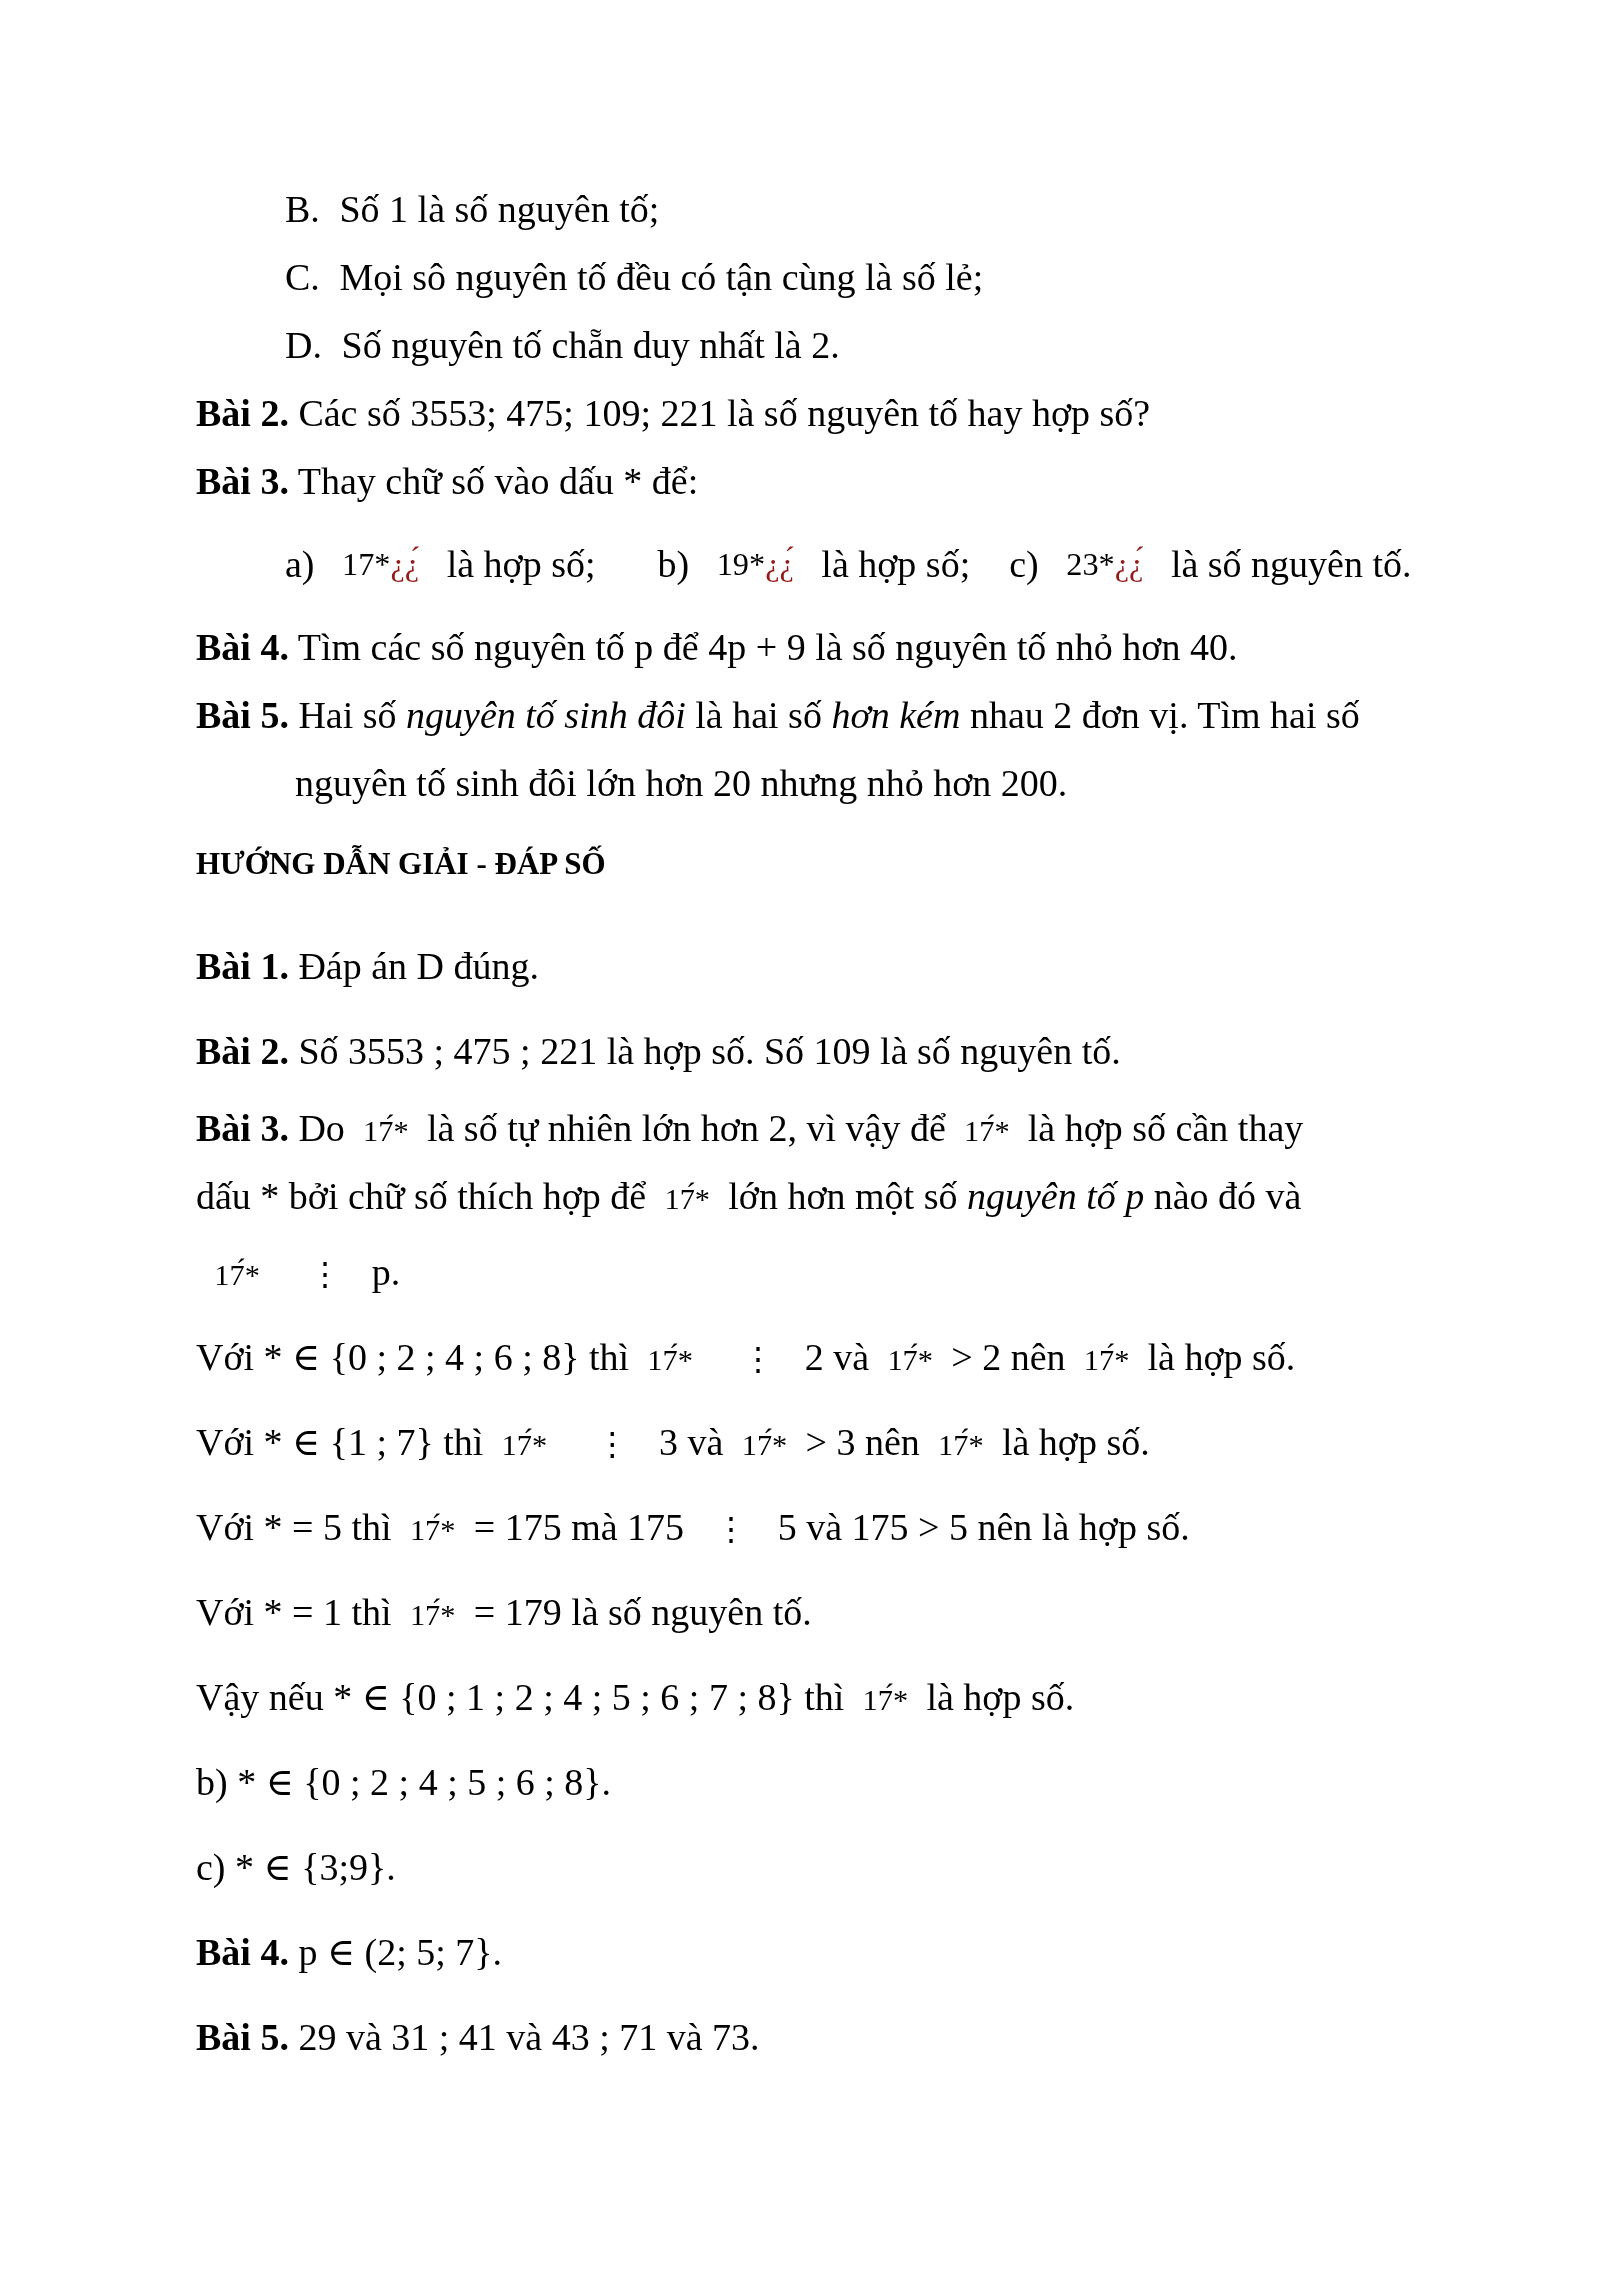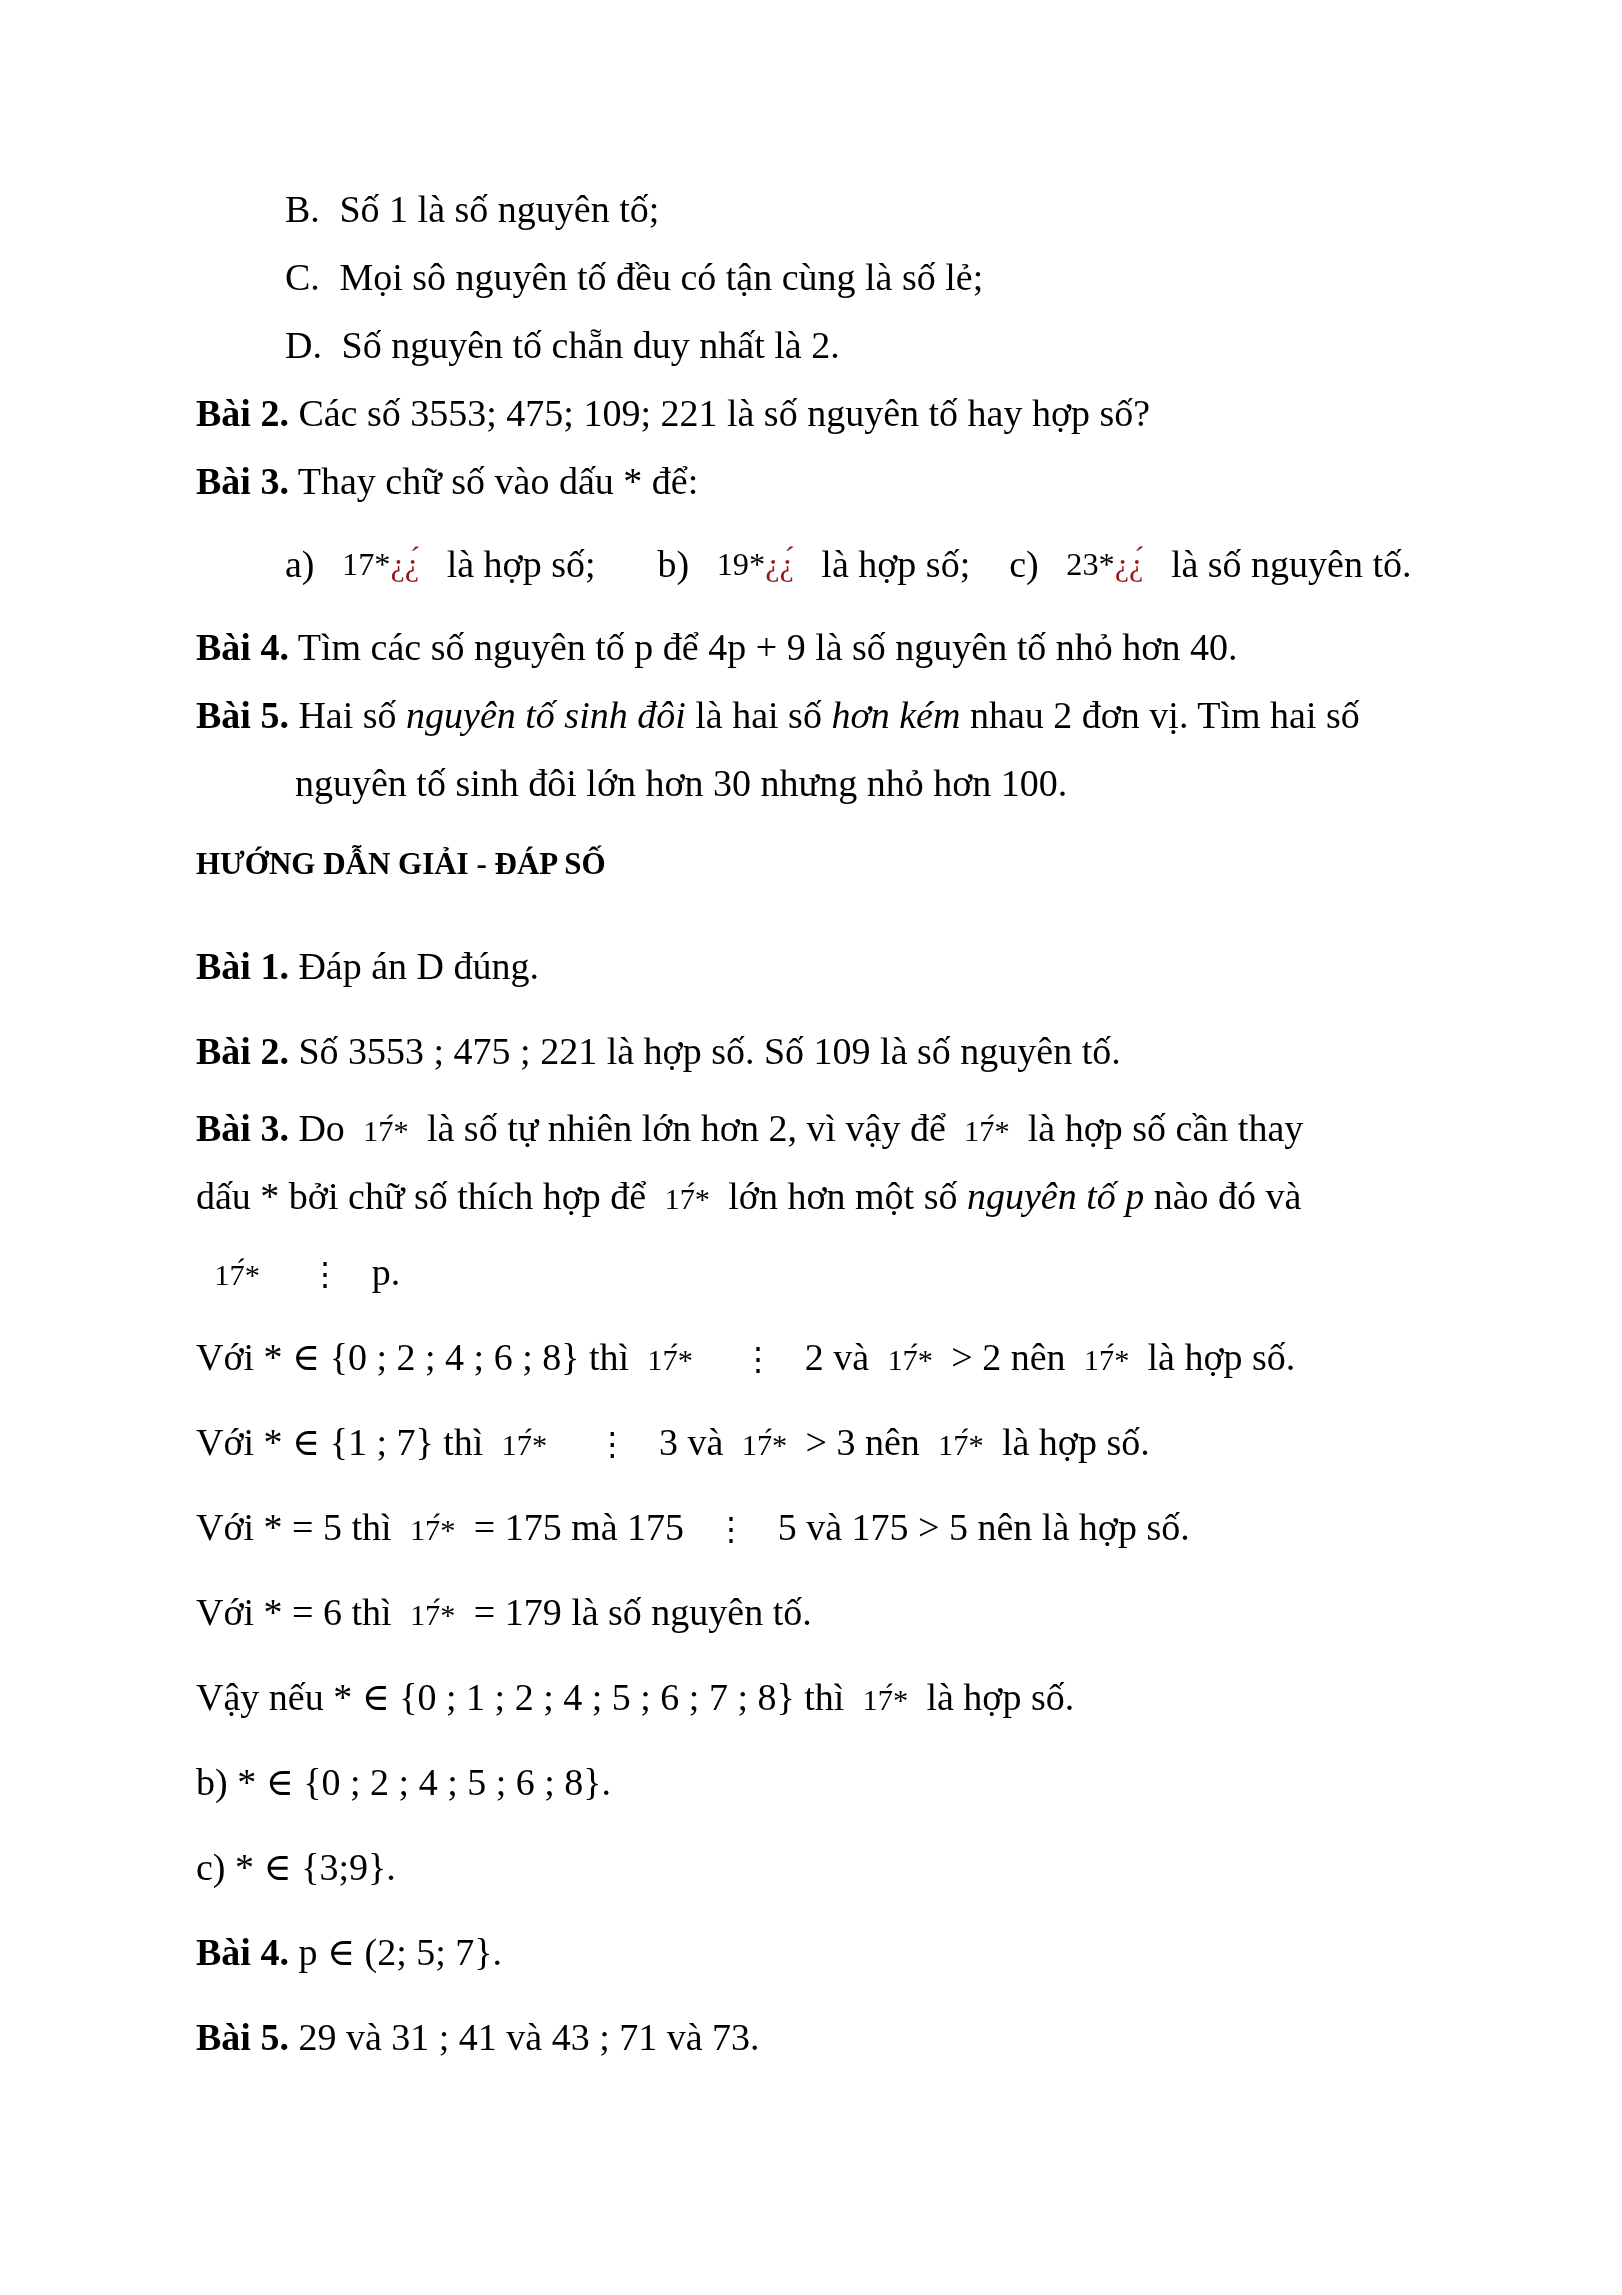--- a/index.html
+++ b/index.html
@@ -58,31 +58,31 @@
           <span class="red">¿́</span>
         </span><span class="seg-n">là hợp số;</span><span class="gap-l"></span><span class="seg-n">b)</span><span class="stack">
           <span class="top"><span>19*</span><span class="red">¿</span></span>
           <span class="red">¿́</span>
         </span><span class="seg-n">là hợp số;</span><span class="gap-m"></span><span class="seg-n">c)</span><span class="stack">
           <span class="top"><span>23*</span><span class="red">¿</span></span>
           <span class="red">¿́</span>
         </span><span class="seg-n">là số nguyên tố.</span></div>
       <div class="line exercise"><span class="seg-b">Bài 4.</span><span class="seg-n"> Tìm các số nguyên tố p để 4p + 9 là số nguyên tố nhỏ hơn 40.</span></div>
       <div class="line exercise"><span class="seg-b">Bài 5.</span><span class="seg-n"> Hai số </span><span class="seg-i">nguyên tố sinh đôi</span><span class="seg-n"> là hai số </span><span class="seg-i">hơn kém</span><span class="seg-n"> nhau 2 đơn vị. Tìm hai số</span></div>
-      <div class="line cont"><span class="seg-n">nguyên tố sinh đôi lớn hơn 30 nhưng nhỏ hơn 100.</span></div>
+      <div class="line cont"><span class="seg-n">nguyên tố sinh đôi lớn hơn 20 nhưng nhỏ hơn 200.</span></div>
       <div class="line heading"><span class="seg-b">HƯỚNG DẪN GIẢI - ĐÁP SỐ</span></div>
       <div class="line sol"><span class="seg-b">Bài 1.</span><span class="seg-n"> Đáp án D đúng.</span></div>
       <div class="line sol"><span class="seg-b">Bài 2.</span><span class="seg-n"> Số 3553 ; 475 ; 221 là hợp số. Số 109 là số nguyên tố.</span></div>
       <div class="line sol-tight"><span class="seg-b">Bài 3.</span><span class="seg-n"> Do</span><span class="seg-eq">17́*</span><span class="seg-n">là số tự nhiên lớn hơn 2, vì vậy để</span><span class="seg-eq">17́*</span><span class="seg-n">là hợp số cần thay</span></div>
       <div class="line sol-tight"><span class="seg-n">dấu * bởi chữ số thích hợp để</span><span class="seg-eq">17́*</span><span class="seg-n">lớn hơn một số </span><span class="seg-i">nguyên tố p</span><span class="seg-n"> nào đó và</span></div>
       <div class="line sol"><span class="seg-eq">17́*</span><span class="seg-vd">⋮</span><span class="seg-n">p.</span></div>
       <div class="line sol"><span class="seg-n">Với * ∈ {0 ; 2 ; 4 ; 6 ; 8} thì</span><span class="seg-eq">17́*</span><span class="seg-vd">⋮</span><span class="seg-n">2 và</span><span class="seg-eq">17́*</span><span class="seg-n">&gt; 2 nên</span><span class="seg-eq">17́*</span><span class="seg-n">là hợp số.</span></div>
       <div class="line sol"><span class="seg-n">Với * ∈ {1 ; 7} thì</span><span class="seg-eq">17́*</span><span class="seg-vd">⋮</span><span class="seg-n">3 và</span><span class="seg-eq">17́*</span><span class="seg-n">&gt; 3 nên</span><span class="seg-eq">17́*</span><span class="seg-n">là hợp số.</span></div>
       <div class="line sol"><span class="seg-n">Với * = 5 thì</span><span class="seg-eq">17́*</span><span class="seg-n">= 175 mà 175</span><span class="seg-vd">⋮</span><span class="seg-n">5 và 175 &gt; 5 nên là hợp số.</span></div>
-      <div class="line sol"><span class="seg-n">Với * = 6 thì</span><span class="seg-eq">17́*</span><span class="seg-n">= 179 là số nguyên tố.</span></div>
+      <div class="line sol"><span class="seg-n">Với * = 1 thì</span><span class="seg-eq">17́*</span><span class="seg-n">= 179 là số nguyên tố.</span></div>
       <div class="line sol"><span class="seg-n">Vậy nếu * ∈ {0 ; 1 ; 2 ; 4 ; 5 ; 6 ; 7 ; 8} thì</span><span class="seg-eq">17́*</span><span class="seg-n">là hợp số.</span></div>
       <div class="line sol"><span class="seg-n">b) * ∈ {0 ; 2 ; 4 ; 5 ; 6 ; 8}.</span></div>
       <div class="line sol"><span class="seg-n">c) * ∈ {3;9}.</span></div>
       <div class="line sol"><span class="seg-b">Bài 4.</span><span class="seg-n"> p ∈ (2; 5; 7}.</span></div>
       <div class="line sol"><span class="seg-b">Bài 5.</span><span class="seg-n"> 29 và 31 ; 41 và 43 ; 71 và 73.</span></div>
     </div>
 </div>
 
 
 </body></html>

